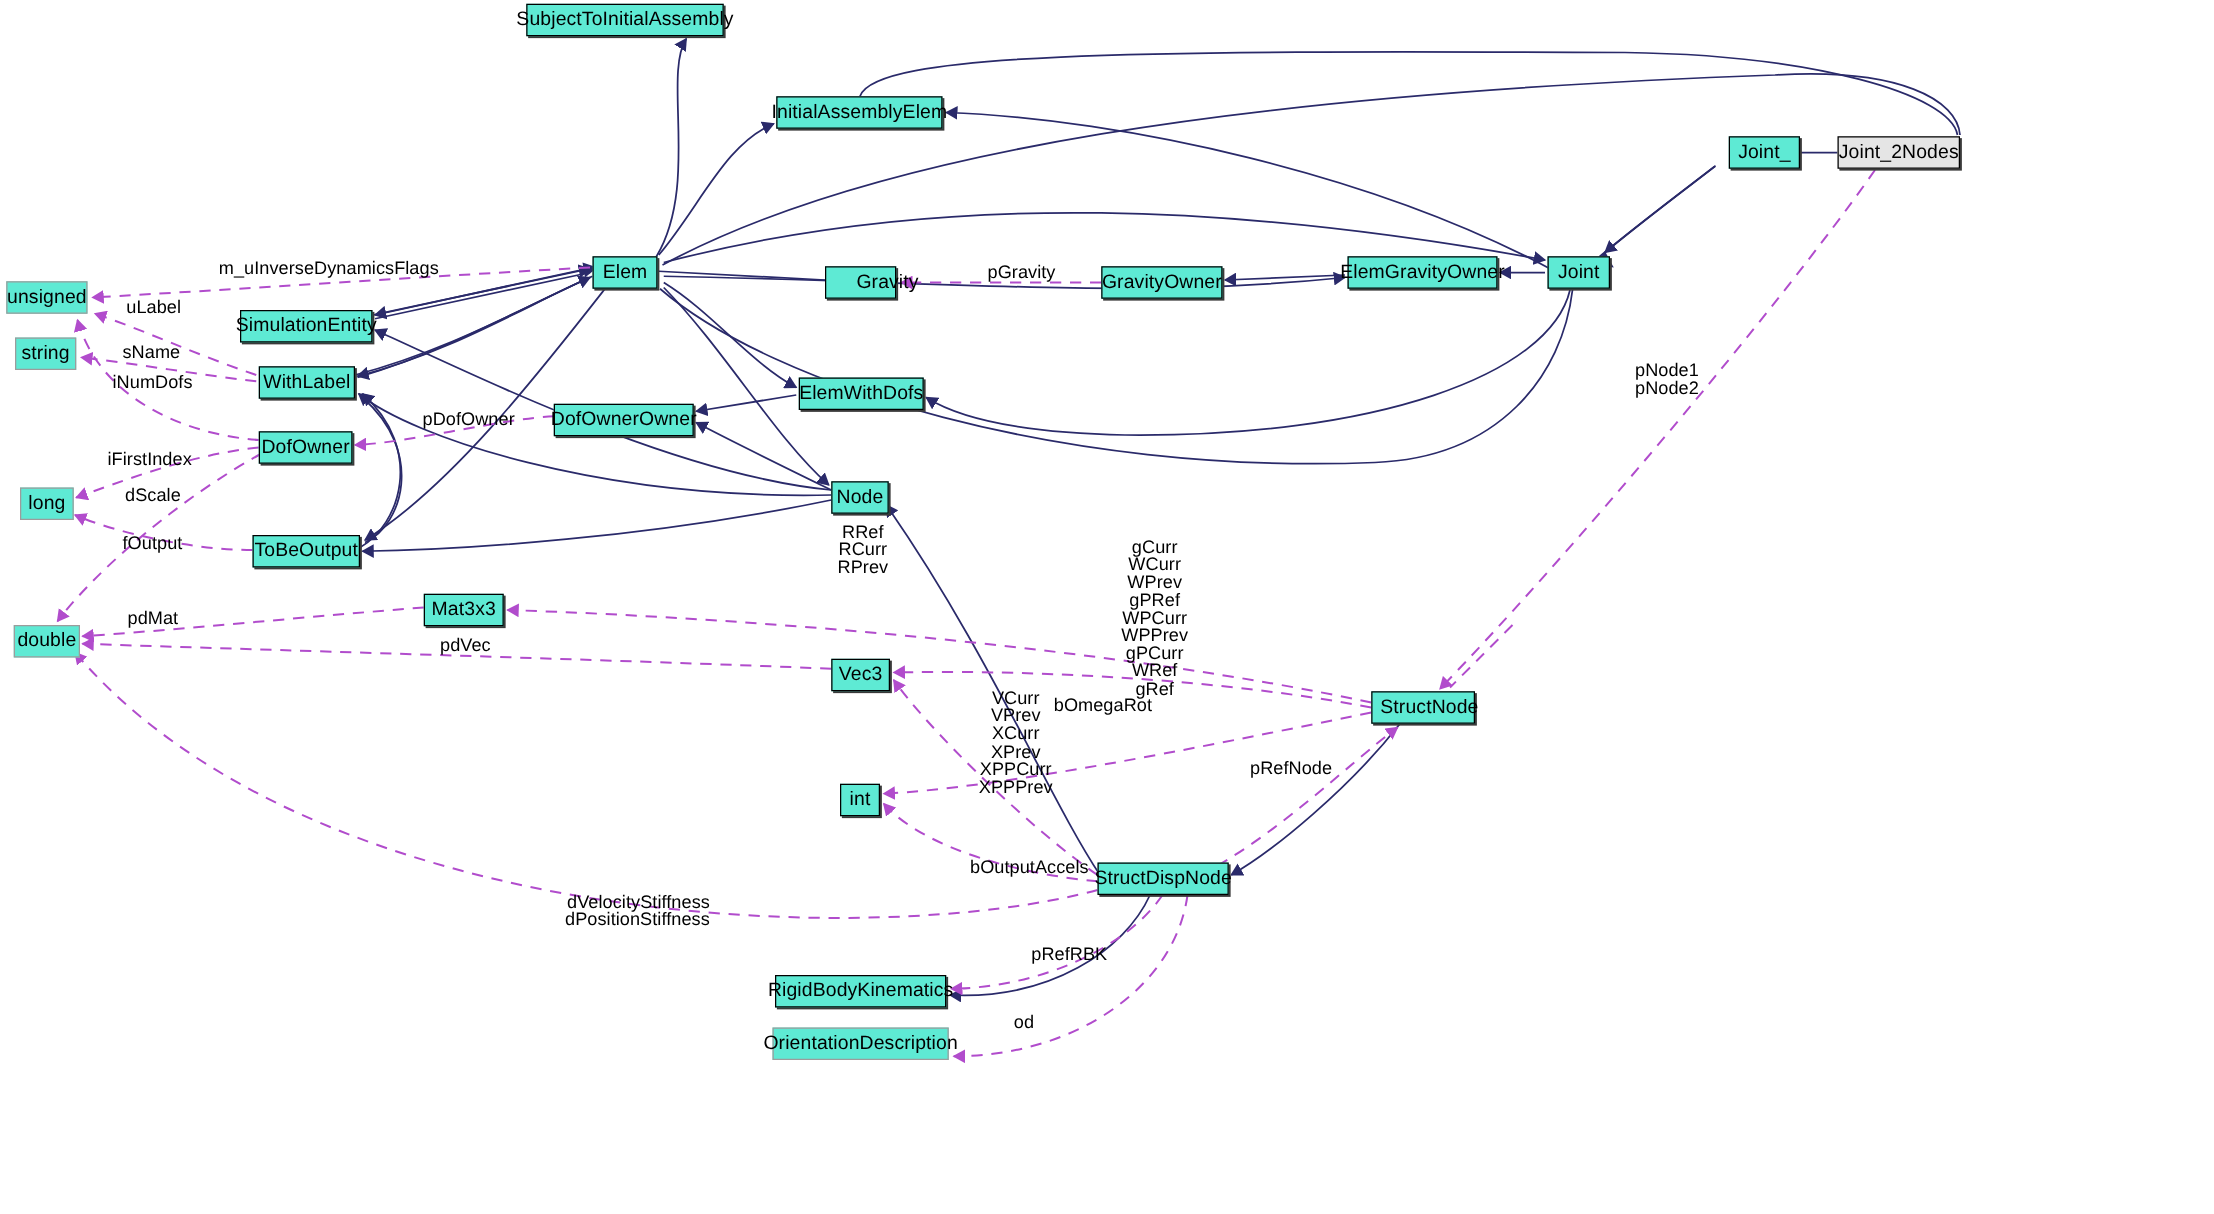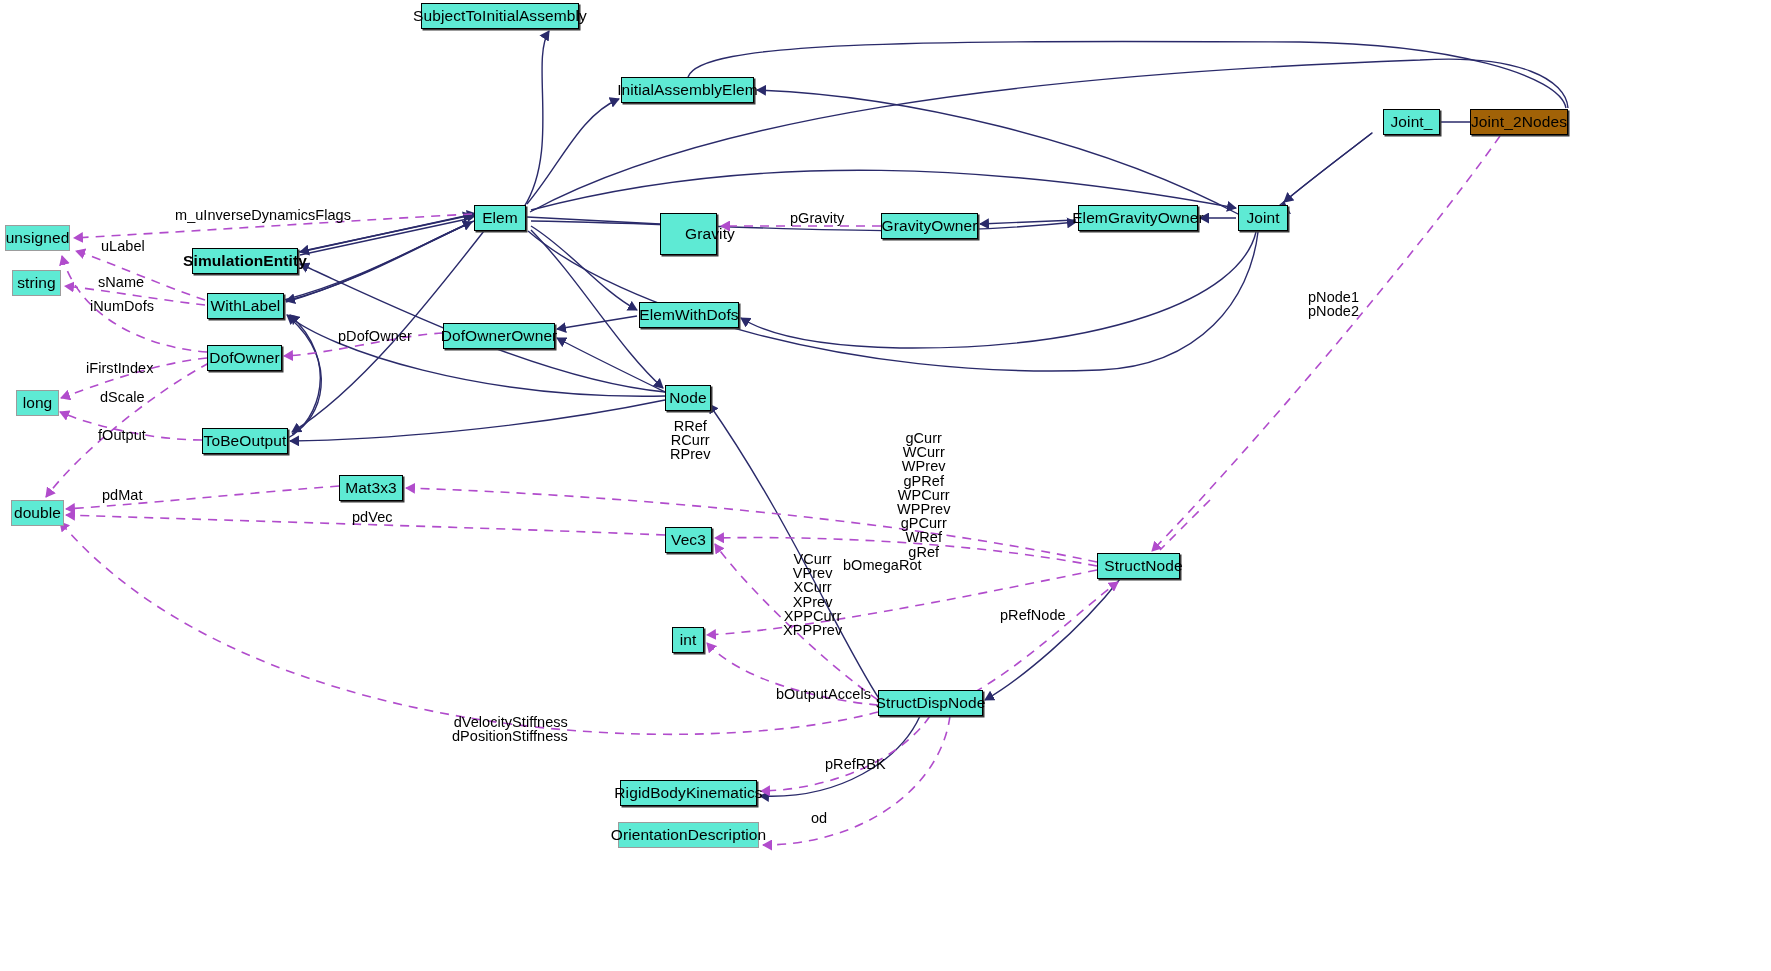--- a/index.html
+++ b/index.html
@@ -40,21 +40,21 @@
     letter-spacing: 0.1px;
   }
   .node-box.thick {
     border: 1.6px solid #000000;
     box-shadow: 1.5px 1.5px 0 0 #3a3a3a;
   }
   .node-box.thin {
     border: 1px solid #9c9c9c;
   }
   .node-box.current {
-    background: #a16207;
+    background: #e5e5e5;
     border: 1.6px solid #000000;
     box-shadow: 1.5px 1.5px 0 0 #3a3a3a;
   }
   .edge-label {
     position: absolute;
     font-size: 14.5px;
     line-height: 14.2px;
     color: #000000;
     white-space: pre;
     text-align: center;
@@ -195,25 +195,25 @@
       <path d="M1210,500 C 1190,520 1170,540 1160,550"></path>
     </g>
   </svg>
 
   <div class="node-box thick" style="left:421px; top:3px; width:158px; height:26px;">SubjectToInitialAssembly</div>
   <div class="node-box thick" style="left:621px; top:77px; width:133px; height:26px;">InitialAssemblyElem</div>
   <div class="node-box thick" style="left:1371px; top:109px; width:57px; height:26px;margin-left:12px;">Joint_</div>
   <div class="node-box current" style="left:1470px; top:109px; width:98px; height:26px;">Joint_2Nodes</div>
   <div class="node-box thin" style="left:5px; top:225px; width:65px; height:26px;">unsigned</div>
   <div class="node-box thick" style="left:474px; top:205px; width:52px; height:26px;">Elem</div>
-  <div class="node-box thick" style="left:660px; top:213px; width:57px; height:42px;padding-left:43px;">Gravity</div>
+  <div class="node-box thick" style="left:660px; top:213px; width:57px; height:26px;padding-left:43px;">Gravity</div>
   <div class="node-box thick" style="left:881px; top:213px; width:97px; height:26px;">GravityOwner</div>
   <div class="node-box thick" style="left:1078px; top:205px; width:120px; height:26px;">ElemGravityOwner</div>
   <div class="node-box thick" style="left:1238px; top:205px; width:50px; height:26px;">Joint</div>
-  <div class="node-box thick" style="left:192px; top:248px; width:106px; height:26px;font-weight:bold;">SimulationEntity</div>
+  <div class="node-box thick" style="left:192px; top:248px; width:106px; height:26px;">SimulationEntity</div>
   <div class="node-box thin" style="left:12px; top:270px; width:49px; height:26px;">string</div>
   <div class="node-box thick" style="left:207px; top:293px; width:77px; height:26px;">WithLabel</div>
   <div class="node-box thick" style="left:639px; top:302px; width:100px; height:26px;">ElemWithDofs</div>
   <div class="node-box thick" style="left:443px; top:323px; width:112px; height:26px;">DofOwnerOwner</div>
   <div class="node-box thick" style="left:207px; top:345px; width:75px; height:26px;">DofOwner</div>
   <div class="node-box thick" style="left:665px; top:385px; width:46px; height:26px;">Node</div>
   <div class="node-box thin" style="left:16px; top:390px; width:43px; height:26px;">long</div>
   <div class="node-box thick" style="left:202px; top:428px; width:86px; height:26px;">ToBeOutput</div>
   <div class="node-box thick" style="left:339px; top:475px; width:64px; height:26px;">Mat3x3</div>
   <div class="node-box thin" style="left:11px; top:500px; width:53px; height:26px;">double</div>

